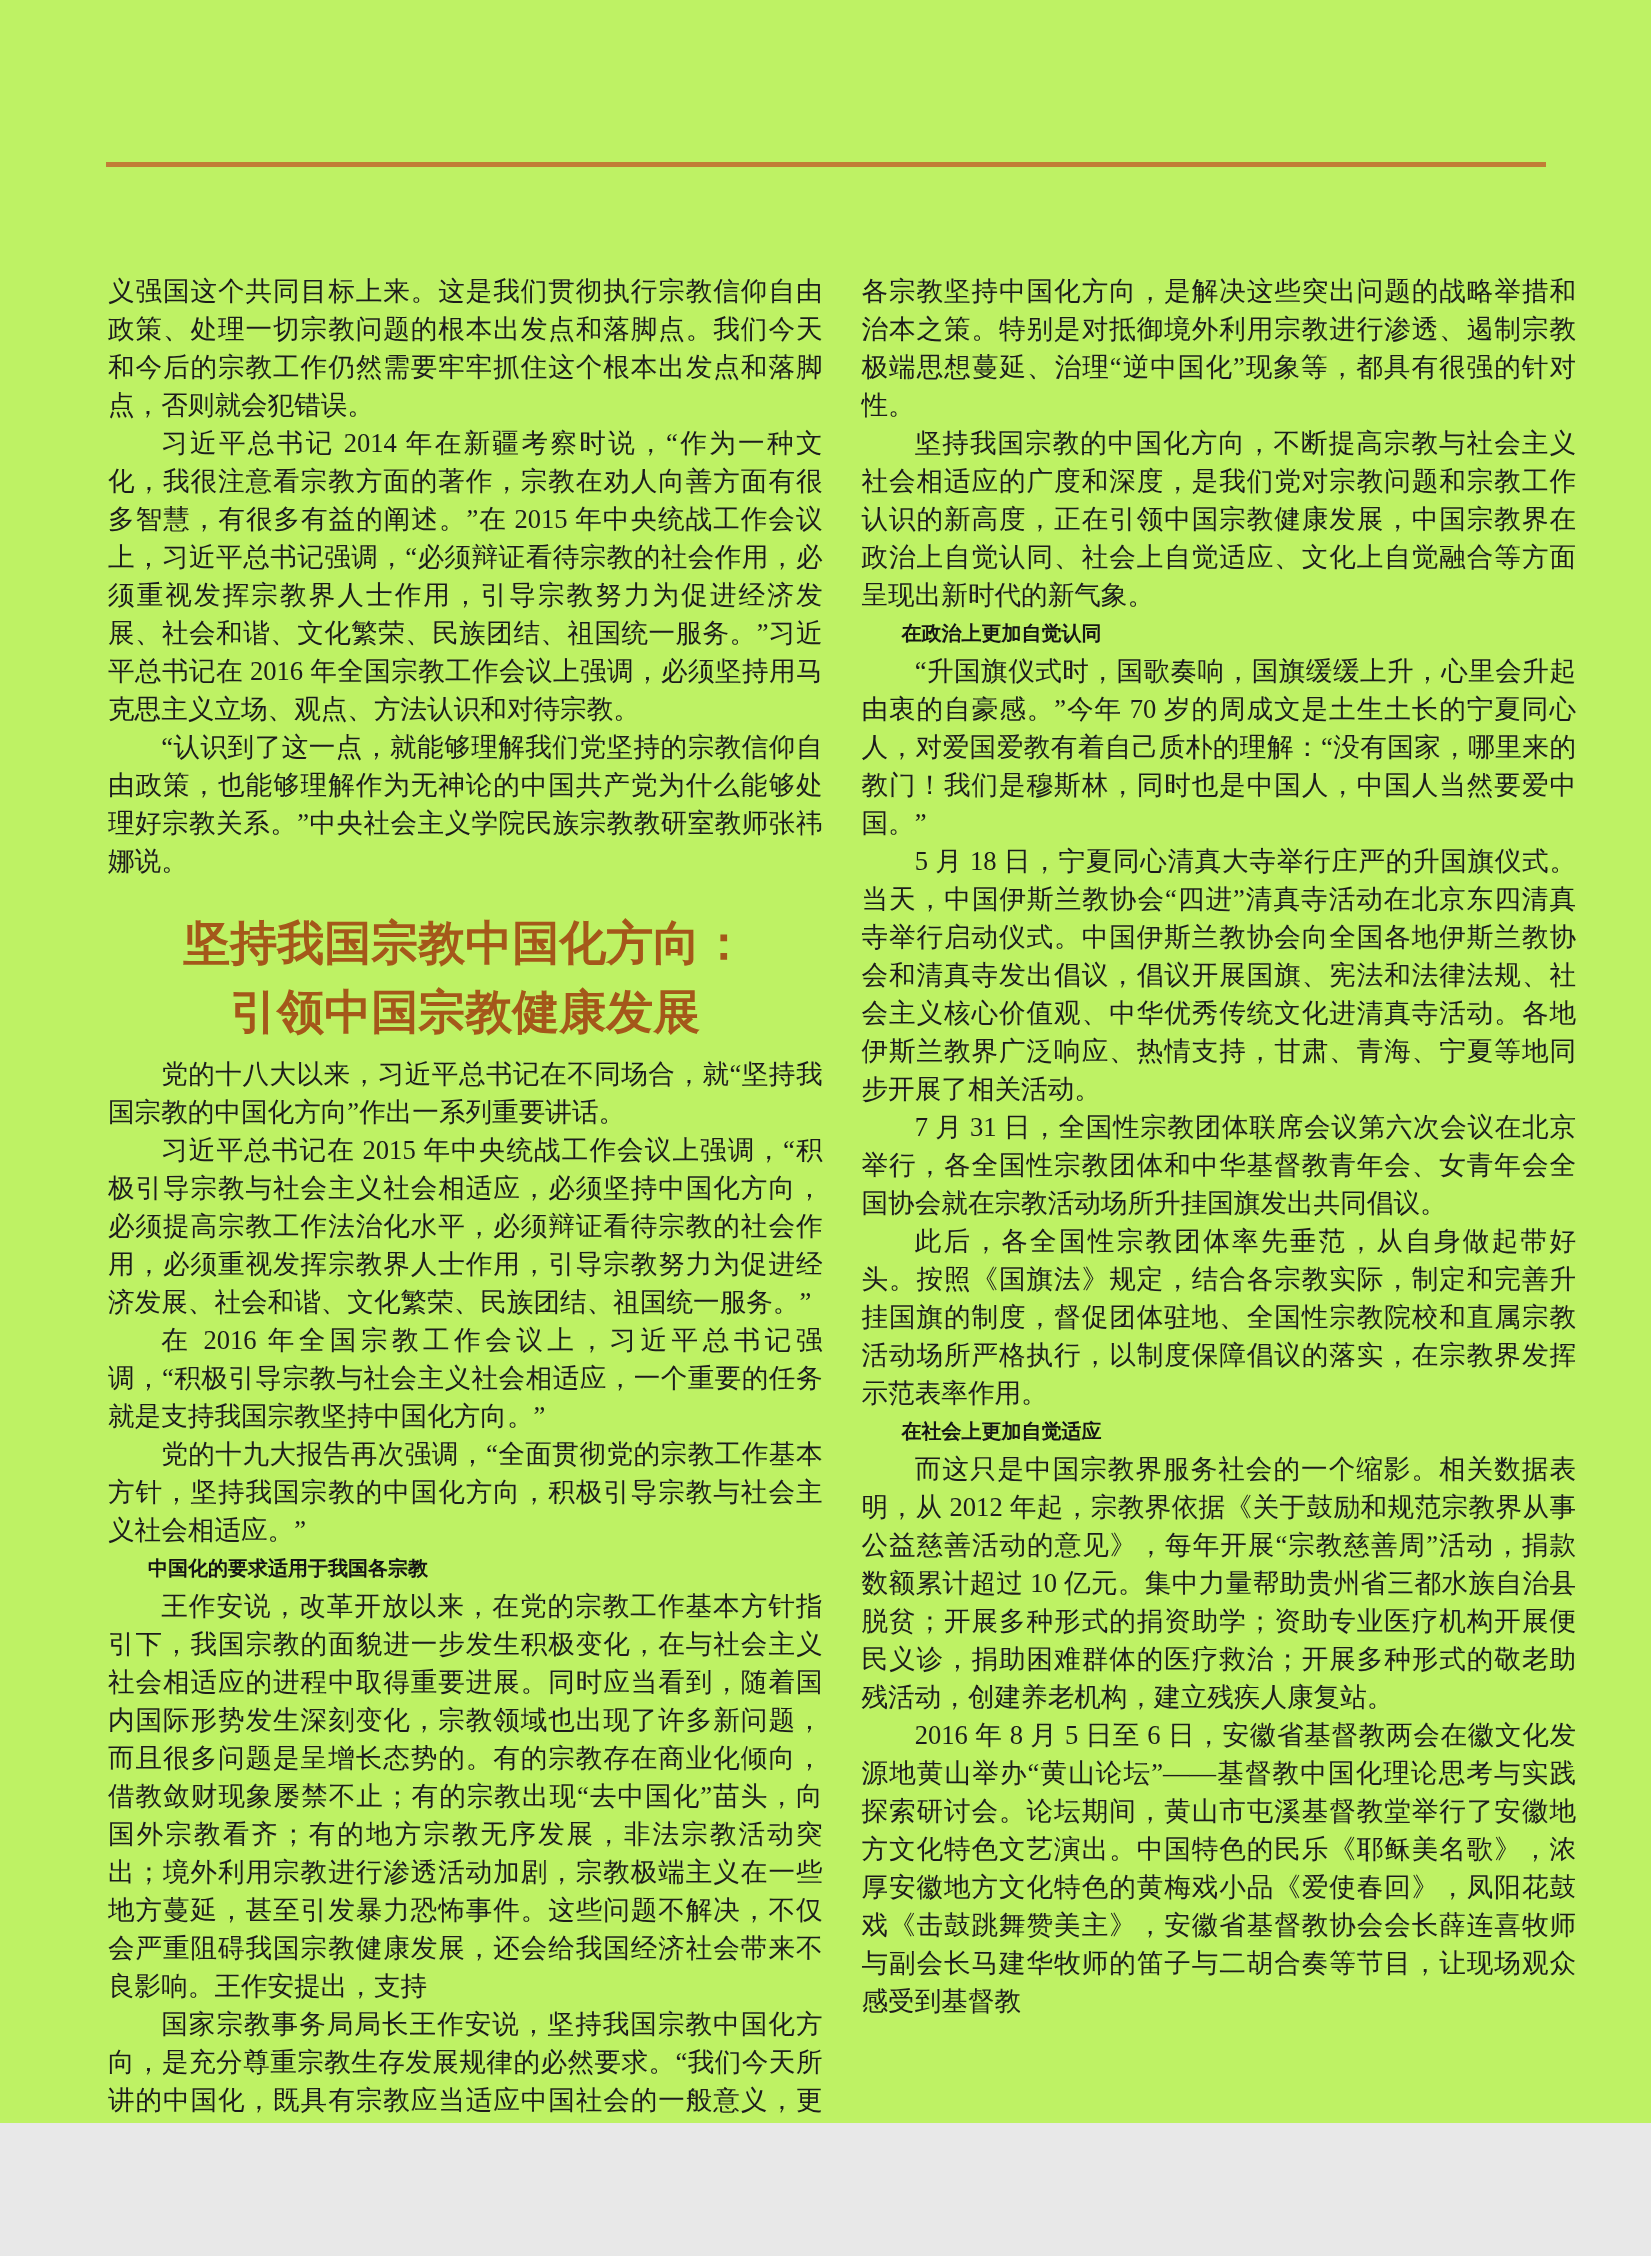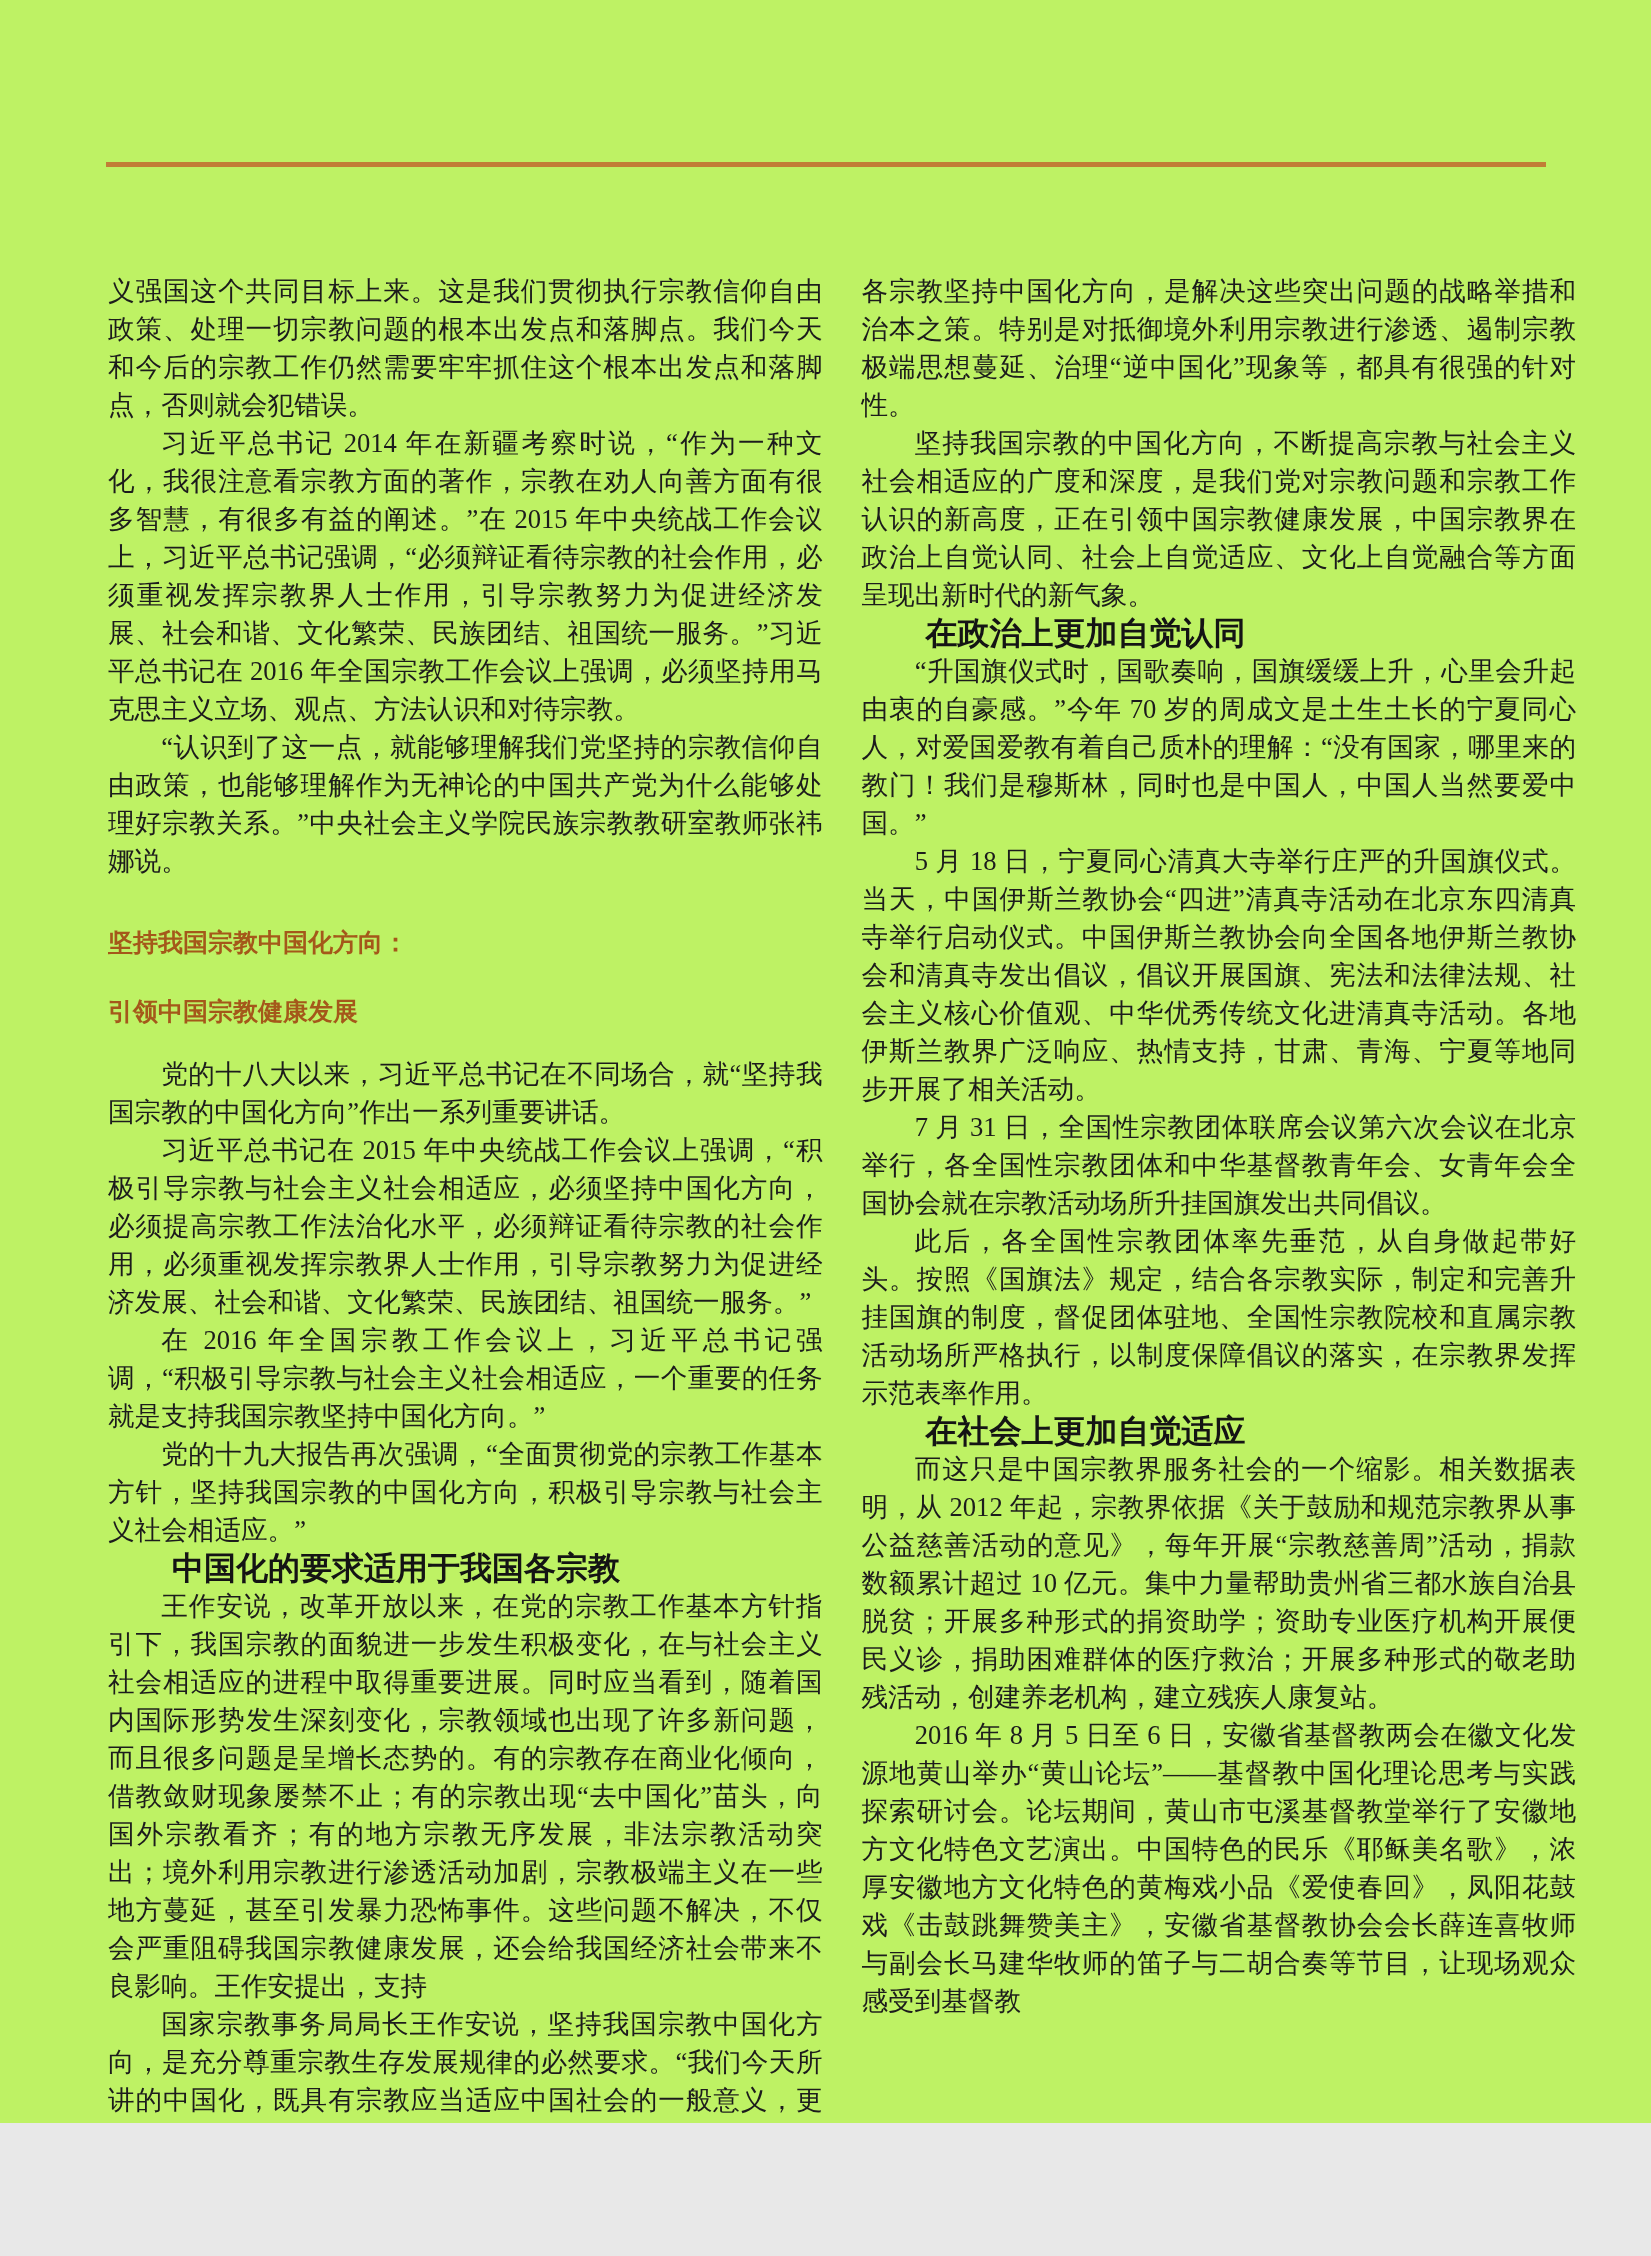--- a/index.html
+++ b/index.html
@@ -24,27 +24,27 @@
   .col {
     flex:1; min-width:0;
     font-size:26.6px; line-height:38px;
     text-align:justify;
     text-justify:inter-ideograph;
   }
   .col p { margin:0; }
   p.ind { text-indent:2em; }
   .section-heading {
     font-family:"Liberation Sans","DejaVu Sans",sans-serif;
-    font-size:25px; line-height:69px; font-weight:bold;
-    color:#a4581a; text-align:left;
+    font-size:47px; line-height:69px; font-weight:bold;
+    color:#a4581a; text-align:center;
     margin:27.6px 0 9.9px 0;
   }
   .subhead {
     font-family:"Liberation Sans","DejaVu Sans",sans-serif;
-    font-size:32px; line-height:38px; font-weight:bold;
+    font-size:20px; line-height:38px; font-weight:bold;
     color:#141414; margin:0; text-indent:2em;
     text-align:left;
   }
   .footer-logo {
     position:absolute; left:124px; top:2147px;
     font-family:"Liberation Serif","DejaVu Serif",serif;
     font-style:italic; font-weight:bold;
     font-size:36px; letter-spacing:8.9px;
     color:#8e4b15;
   }

